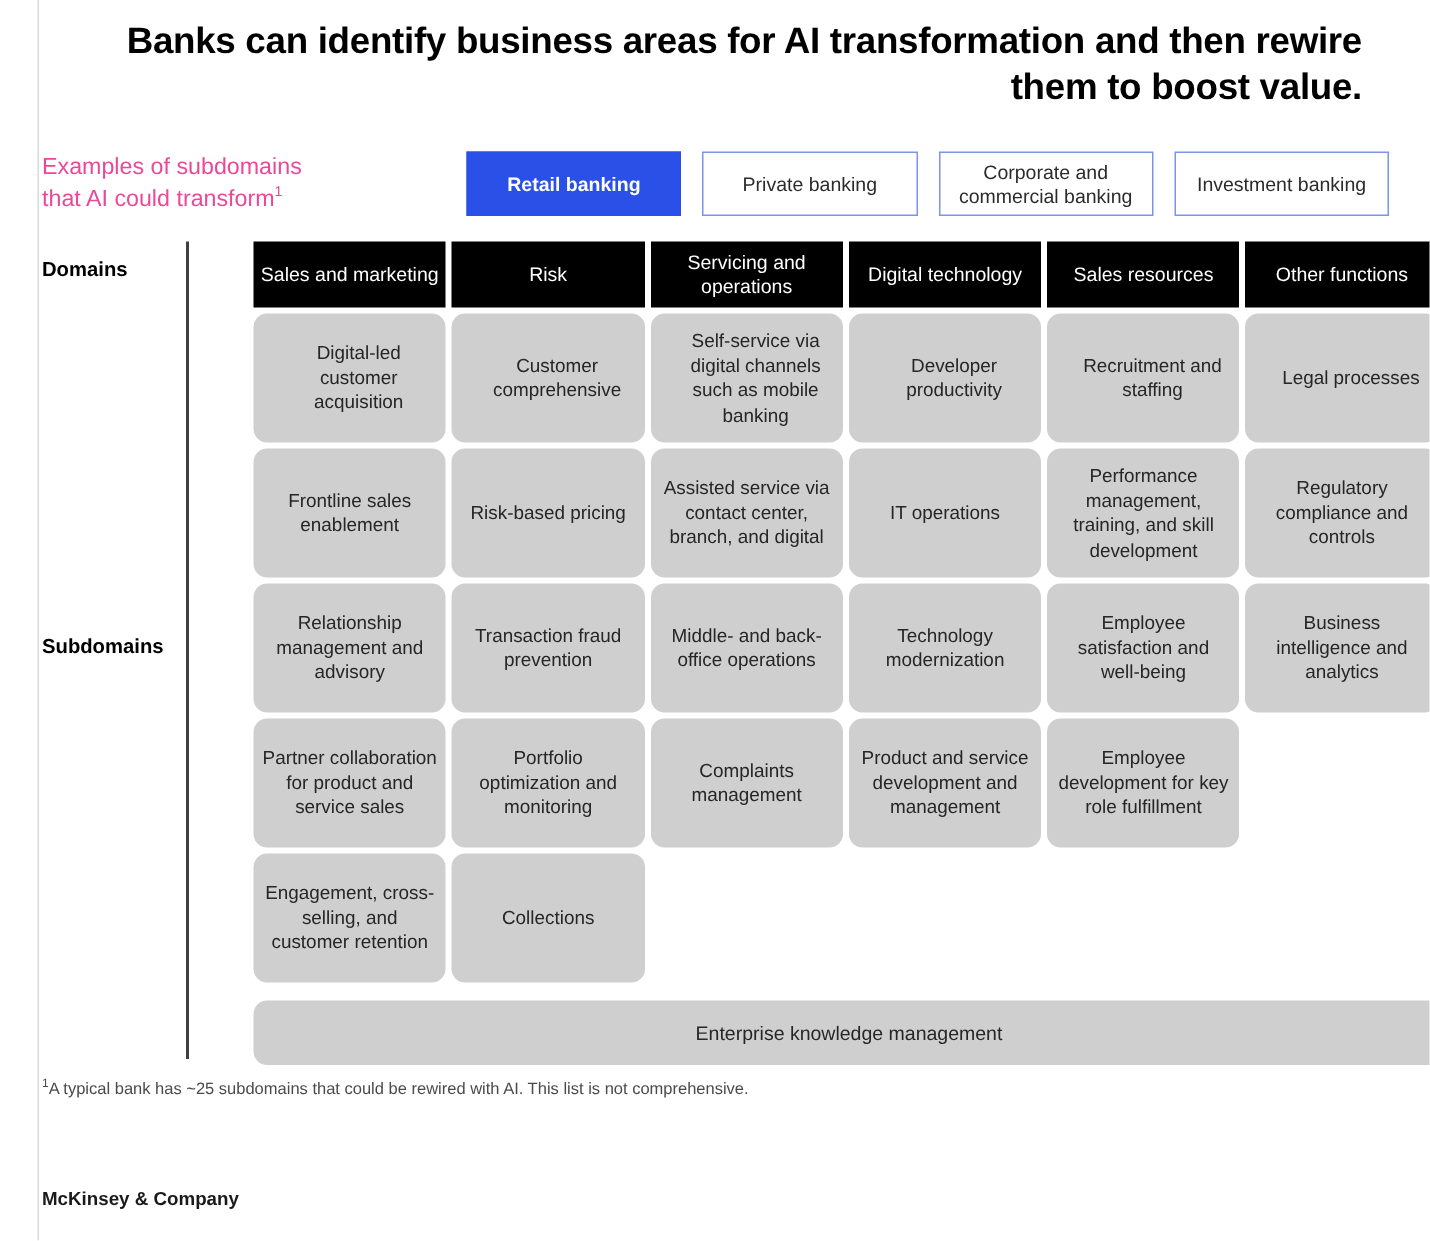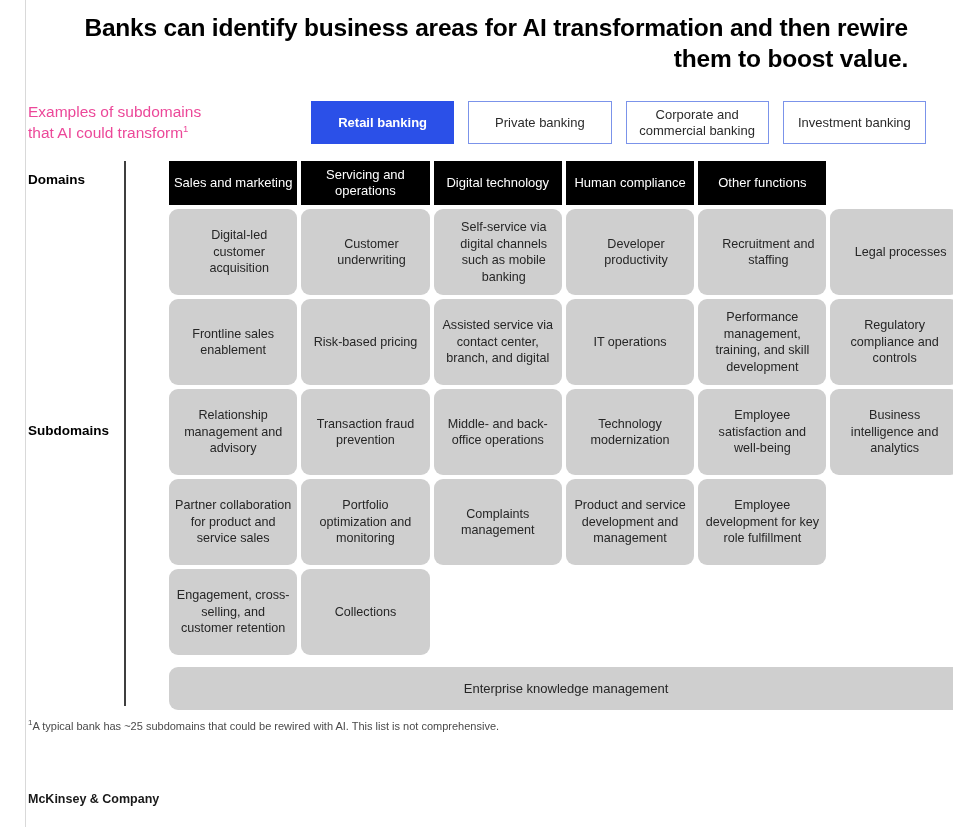--- a/index.html
+++ b/index.html
@@ -227,39 +227,42 @@
 
   <div class="v-divider"></div>
 
   <div class="grid">
 
     <div class="grid-row">
       <div class="col">
           <div class="domain-head">Sales and marketing</div>
         </div>
       <div class="col">
+          <div class="domain-head">Risk</div>
+        </div>
+      <div class="col">
           <div class="domain-head">Servicing and operations</div>
         </div>
       <div class="col">
           <div class="domain-head">Digital technology</div>
         </div>
       <div class="col">
-          <div class="domain-head">Human compliance</div>
+          <div class="domain-head">Sales resources</div>
         </div>
       <div class="col">
           <div class="domain-head">Other functions</div>
         </div>
     </div>
 
     <div class="grid-row r1">
       <div class="col">
           <div class="cell">Digital-led customer acquisition</div>
         </div>
       <div class="col">
-          <div class="cell">Customer underwriting</div>
+          <div class="cell">Customer comprehensive</div>
         </div>
       <div class="col">
           <div class="cell">Self-service via digital channels such as mobile banking</div>
         </div>
       <div class="col">
           <div class="cell">Developer productivity</div>
         </div>
       <div class="col">
           <div class="cell">Recruitment and staffing</div>
         </div>

